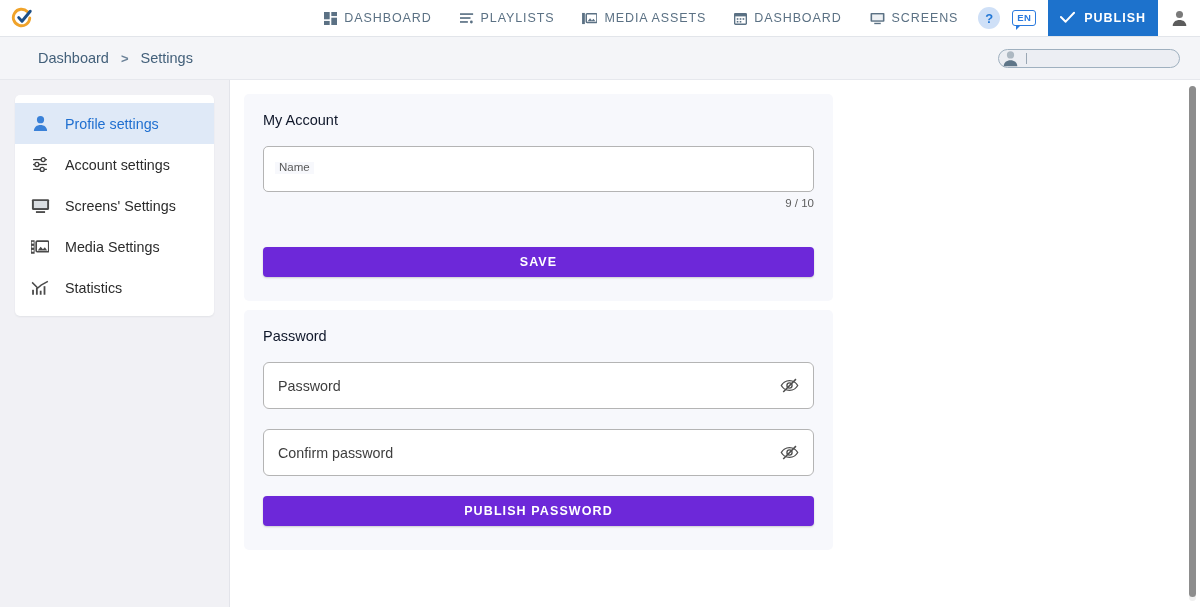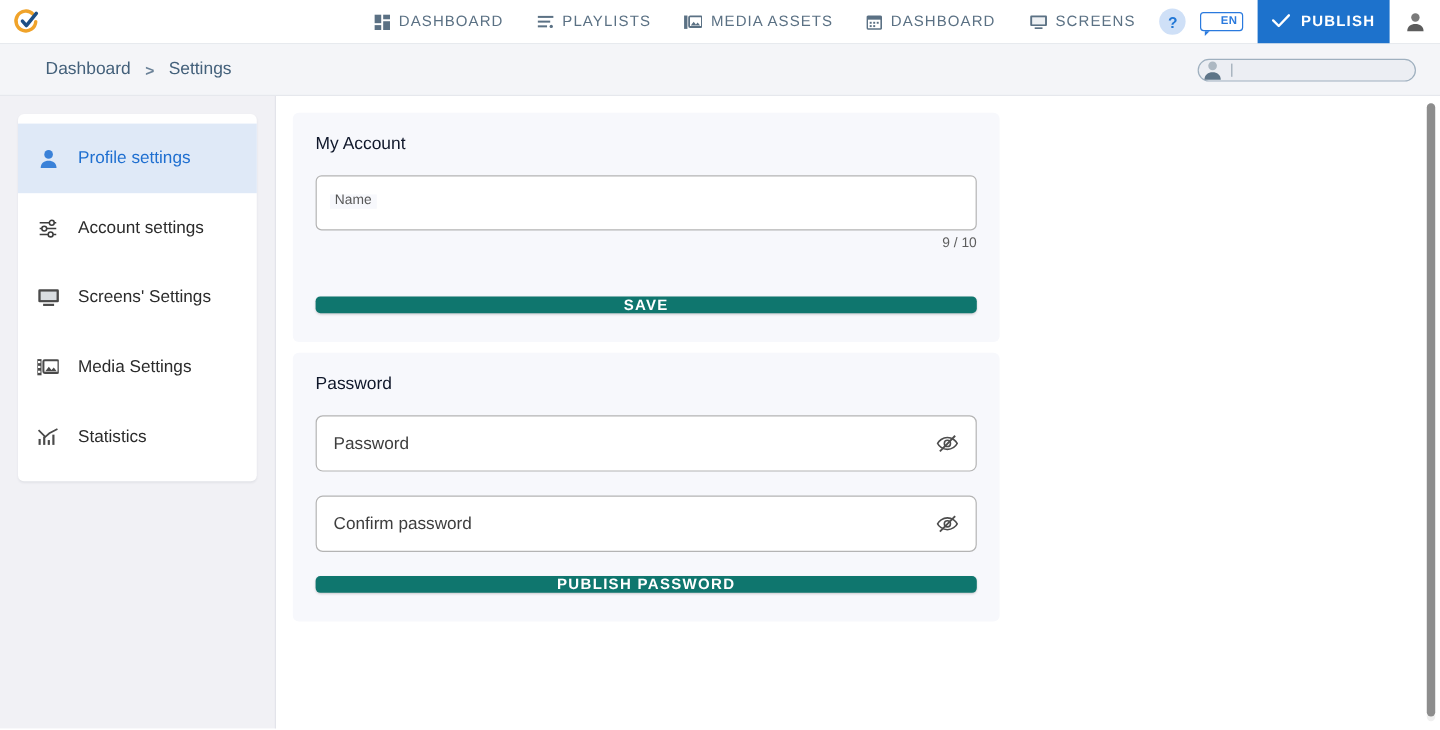--- a/index.html
+++ b/index.html
@@ -57,21 +57,21 @@
     margin: 0 12px 0 2px;
     cursor: pointer;
   }
   .lang-box {
     border: 1.6px solid #2a7ade;
     border-radius: 3px;
     color: #2a7ade;
     font-size: 9.5px;
     font-weight: 600;
     letter-spacing: .3px;
-    padding: 2px 4px 2px 16px;
+    padding: 2px 4px 2px 4px;
     line-height: 1;
   }
   .lang-tail {
     position: absolute;
     left: 4px; bottom: -4px;
     width: 0; height: 0;
     border-left: 4px solid #2a7ade;
     border-bottom: 4px solid transparent;
   }
   .publish-btn {
@@ -145,21 +145,21 @@
     flex: none;
   }
   .side-card {
     background: #ffffff;
     border-radius: 5px;
     padding: 8px 0;
     box-shadow: 0 1px 2px rgba(30,40,60,.07);
   }
   .side-item {
     display: flex; align-items: center;
-    height: 58px;
+    height: 41px;
     padding-left: 14px;
     gap: 14px;
     cursor: pointer;
     color: #2b2b2b;
     font-size: 14.3px;
   }
   .side-item.active {
     background: #dfe9f7;
     color: #1f6fd0;
   }
@@ -231,22 +231,22 @@
   .plain-ph {
     color: #3e3e3e;
     font-size: 14.3px;
   }
   .eye-btn {
     margin-left: auto;
     display: flex; align-items: center;
     cursor: pointer;
   }
   .btn-primary {
-    height: 14px;
-    background: #0f766e;
+    height: 30px;
+    background: #6d28d9;
     color: #ffffff;
     border-radius: 4px;
     display: flex; align-items: center; justify-content: center;
     font-size: 12.5px;
     font-weight: 600;
     letter-spacing: 1.1px;
     cursor: pointer;
     margin-top: 20px;
     box-shadow: 0 1px 2px rgba(0,0,0,.18);
   }

